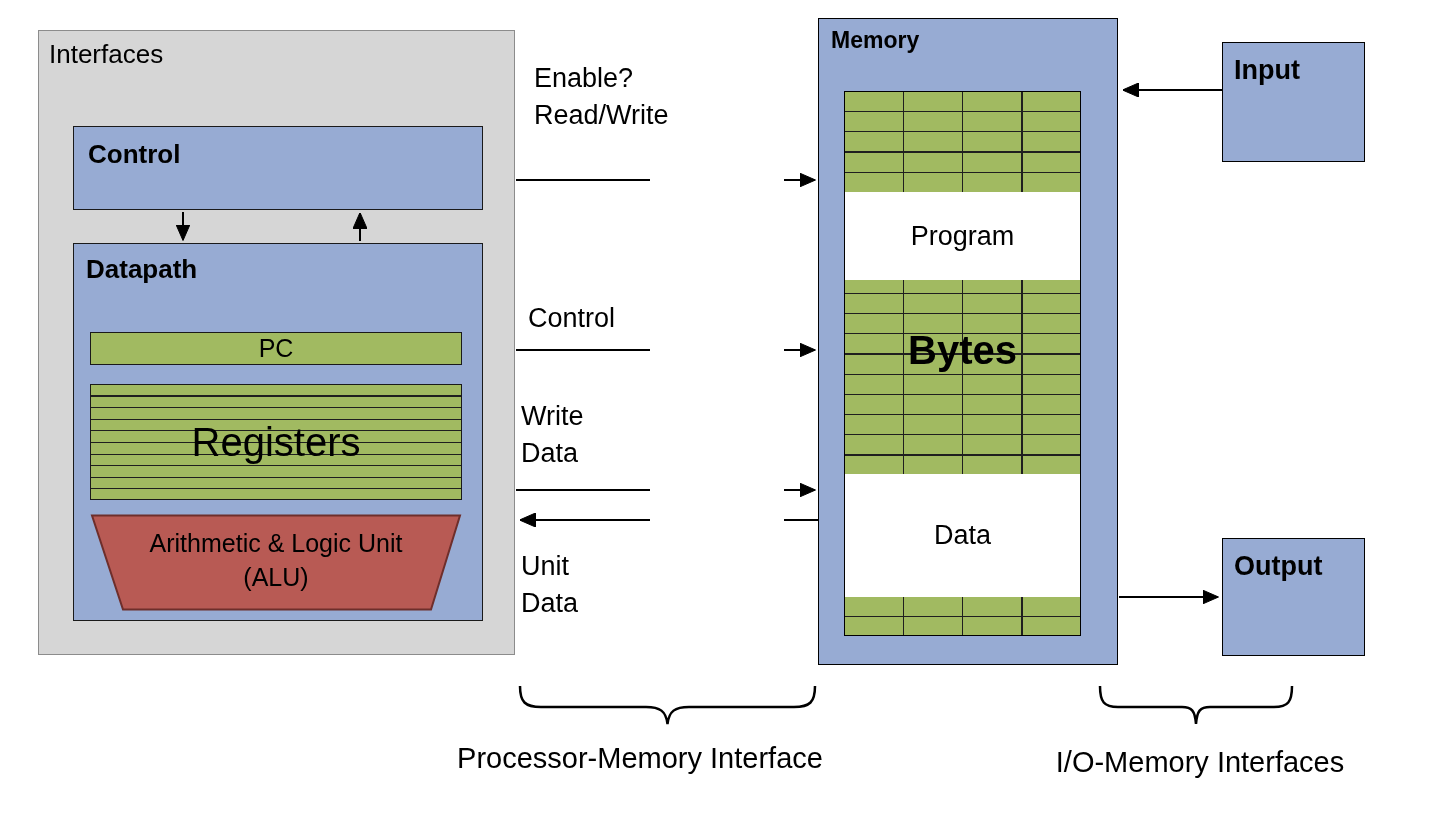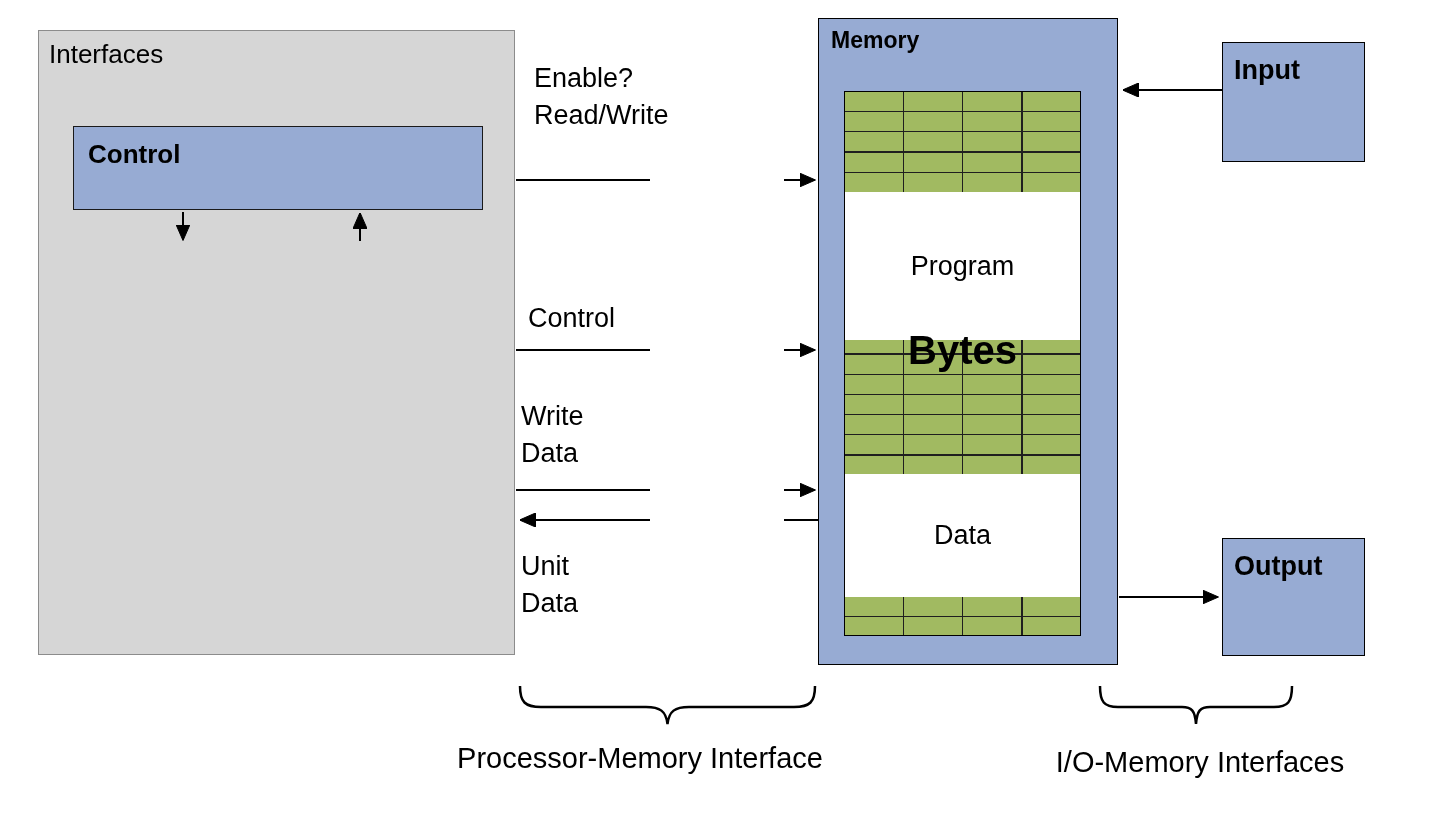--- a/index.html
+++ b/index.html
@@ -101,21 +101,21 @@
       repeating-linear-gradient(to right, transparent 0, transparent 58px, var(--grid-line) 58px, var(--grid-line) 59.2px),
       repeating-linear-gradient(to bottom, transparent 0, transparent 19px, var(--grid-line) 19px, var(--grid-line) 20.2px);
     border:1.5px solid #000;
   }
   .mem-white{
     position:absolute; left:0; width:100%;
     background:#ffffff;
     display:flex; align-items:center; justify-content:center;
     font-size:27px;
   }
-  .program-box{top:100px; height:148px;}
+  .program-box{top:100px; height:88px;}
   .data-box{top:382px; height:123px;}
   .bytes-label{
     position:absolute; left:0; top:236px; width:100%;
     text-align:center; font-size:40px;font-weight:bold;
   }
 
   
   .input-box{
     left:1222px; top:42px; width:143px; height:120px;
     background:var(--panel-blue); border:1.5px solid #000;
@@ -148,20 +148,41 @@
 
 <div class="canvas">
 
   <div class="abs processor">
     <div class="processor-label">Interfaces</div>
 
     <div class="control">
       <div class="control-label">Control</div>
     </div>
 
+    <div class="datapath">
+      <div class="datapath-label">Datapath</div>
+
+      <div class="pc">
+        <span>PC</span>
+      </div>
+
+      <div class="registers">
+        <span class="registers-label">Registers</span>
+      </div>
+
+      <div class="alu">
+        <svg width="372" height="97" viewBox="0 0 372 97">
+          <polygon points="2,1.5 370,1.5 341,95.5 33,95.5" fill="var(--alu-red)" stroke="var(--alu-border)" stroke-width="2"></polygon>
+        </svg>
+        <div class="alu-text">
+          <div>Arithmetic &amp; Logic Unit</div>
+          <div>(ALU)</div>
+        </div>
+      </div>
+    </div>
   </div>
 
 
   <div class="abs memory">
     <div class="memory-label">Memory</div>
     <div class="memory-grid">
       <div class="mem-white program-box">
         <span>Program</span>
       </div>
       <div class="bytes-label">Bytes</div>

